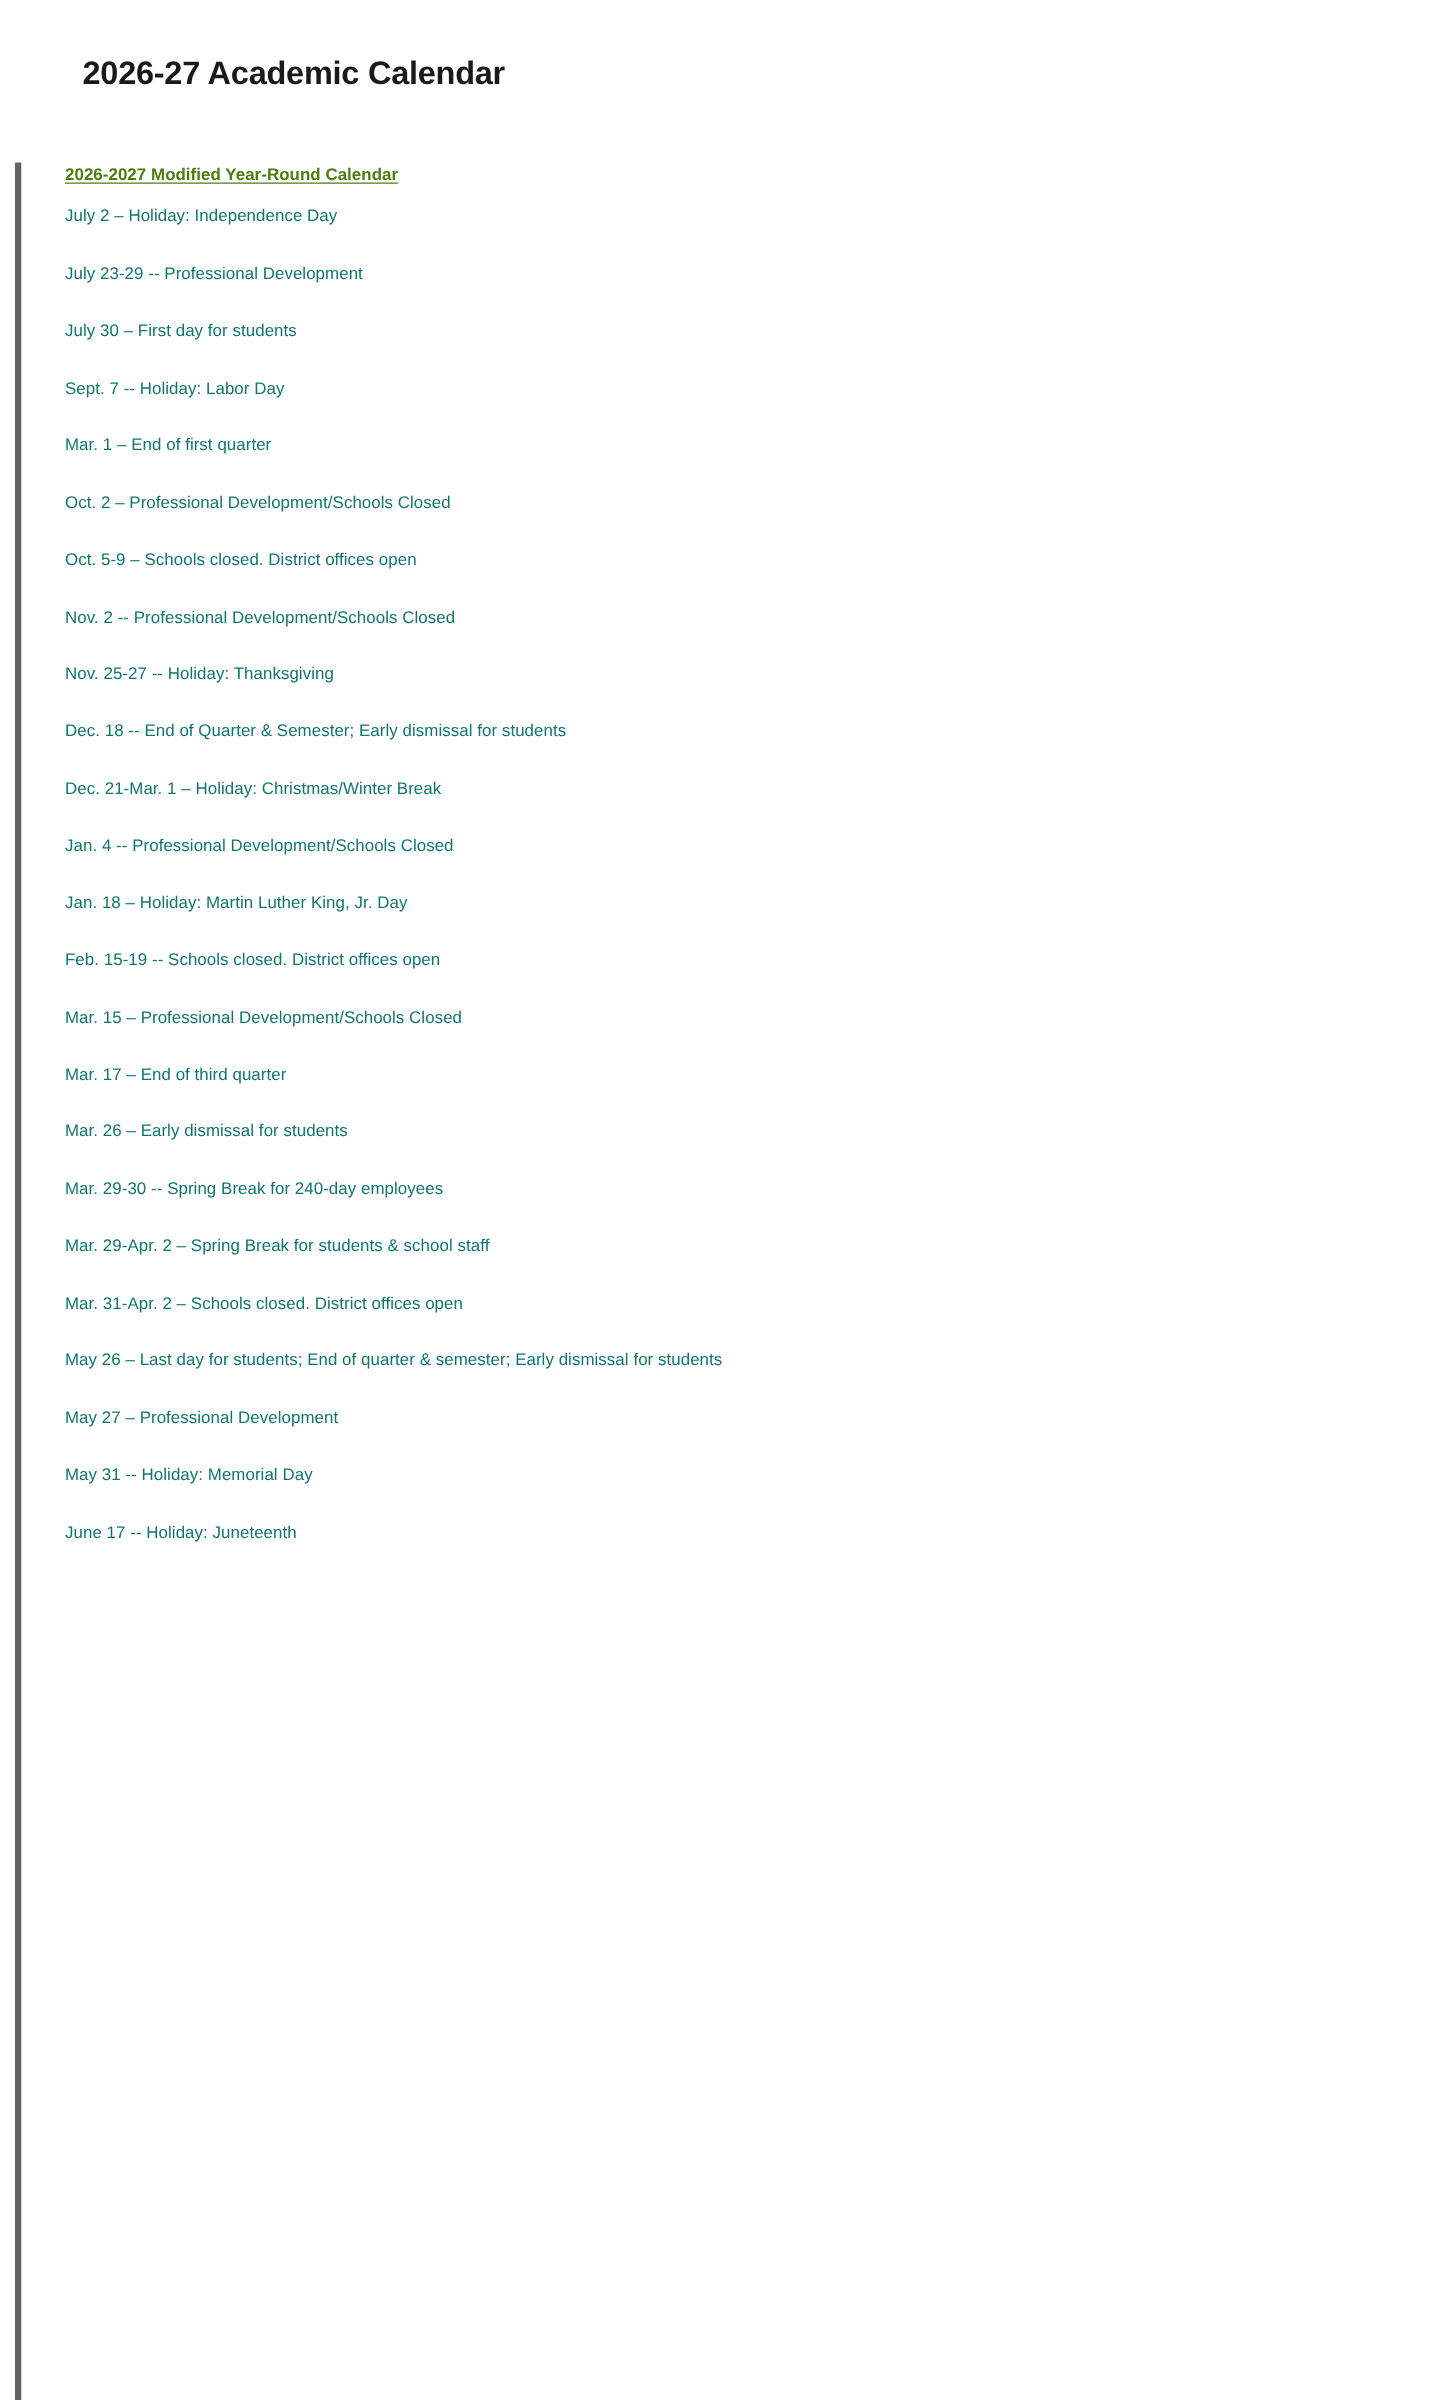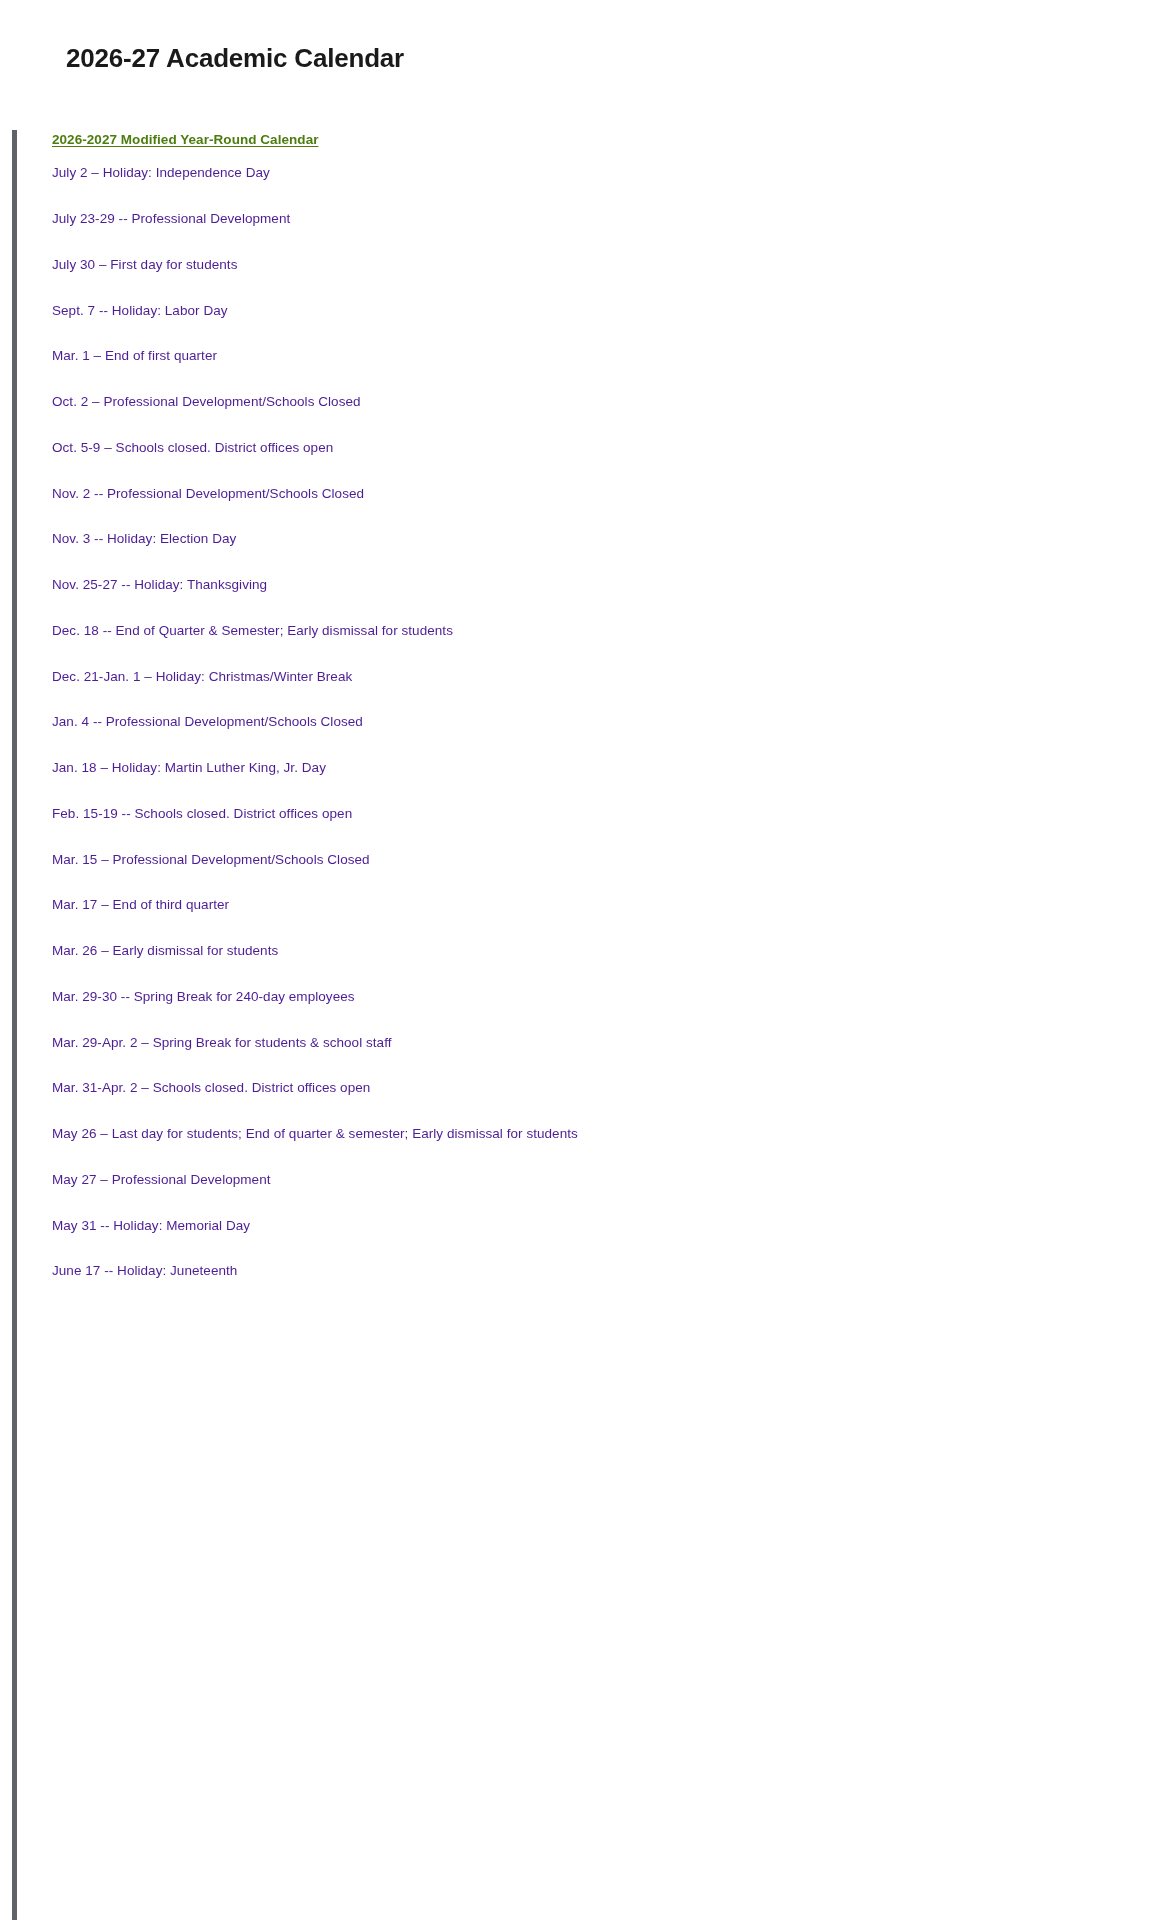--- a/index.html
+++ b/index.html
@@ -67,21 +67,21 @@
 
   .entry-list {
     list-style: none;
     margin: 0;
     padding: 0;
   }
 
   .entry {
     font-size: 13.5px;
     font-weight: 400;
-    color: #4c1d95;
+    color: #0f766e;
     line-height: 1.5;
     margin: 0 0 25.5px 0;
     letter-spacing: 0.05px;
     white-space: nowrap;
   }
   .entry:last-child { margin-bottom: 0; }
 </style>
 </head>
 <body>
 
@@ -96,24 +96,23 @@
 
       <ul class="entry-list" id="entry-list">
           <li class="entry">July 2 – Holiday: Independence Day</li>
           <li class="entry">July 23-29 -- Professional Development</li>
           <li class="entry">July 30 – First day for students</li>
           <li class="entry">Sept. 7 -- Holiday: Labor Day</li>
           <li class="entry">Mar. 1 – End of first quarter</li>
           <li class="entry">Oct. 2 – Professional Development/Schools Closed</li>
           <li class="entry">Oct. 5-9 – Schools closed. District offices open</li>
           <li class="entry">Nov. 2 -- Professional Development/Schools Closed</li>
-          <li class="entry">Nov. 3 -- Holiday: Election Day</li>
           <li class="entry">Nov. 25-27 -- Holiday: Thanksgiving</li>
           <li class="entry">Dec. 18 -- End of Quarter &amp; Semester; Early dismissal for students</li>
-          <li class="entry">Dec. 21-Jan. 1 – Holiday: Christmas/Winter Break</li>
+          <li class="entry">Dec. 21-Mar. 1 – Holiday: Christmas/Winter Break</li>
           <li class="entry">Jan. 4 -- Professional Development/Schools Closed</li>
           <li class="entry">Jan. 18 – Holiday: Martin Luther King, Jr. Day</li>
           <li class="entry">Feb. 15-19 -- Schools closed. District offices open</li>
           <li class="entry">Mar. 15 – Professional Development/Schools Closed</li>
           <li class="entry">Mar. 17 – End of third quarter</li>
           <li class="entry">Mar. 26 – Early dismissal for students</li>
           <li class="entry">Mar. 29-30 -- Spring Break for 240-day employees</li>
           <li class="entry">Mar. 29-Apr. 2 – Spring Break for students &amp; school staff</li>
           <li class="entry">Mar. 31-Apr. 2 – Schools closed. District offices open</li>
           <li class="entry">May 26 – Last day for students; End of quarter &amp; semester; Early dismissal for students</li>

